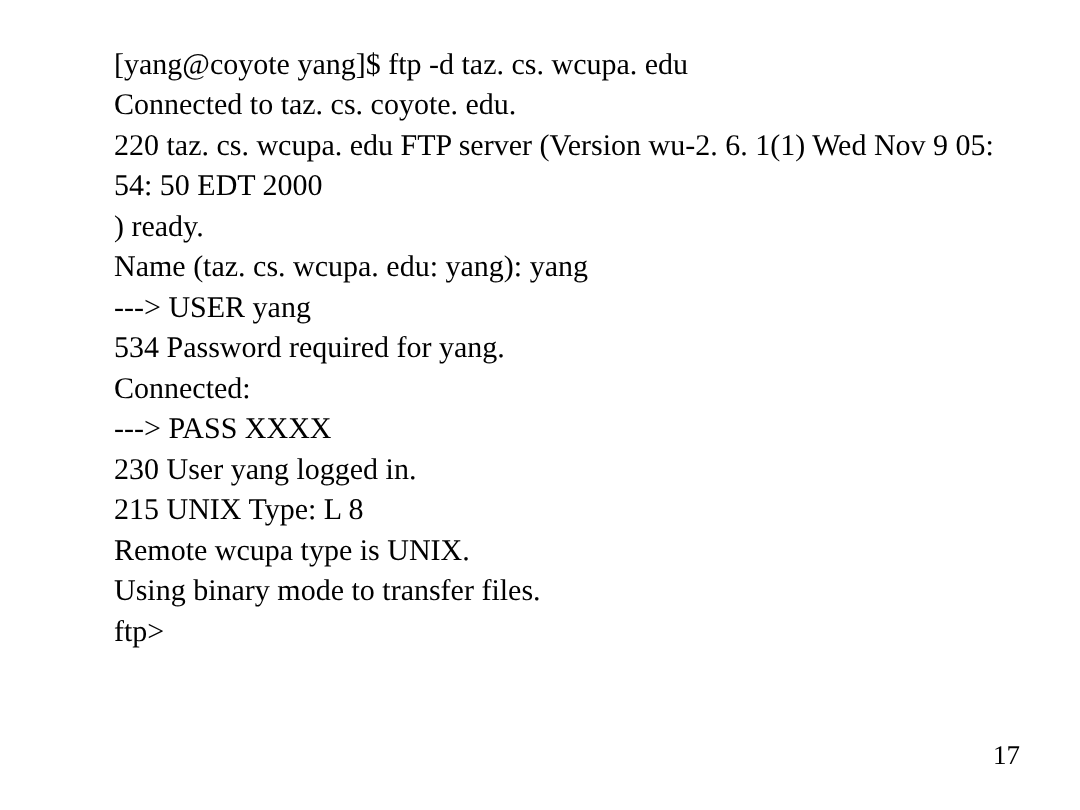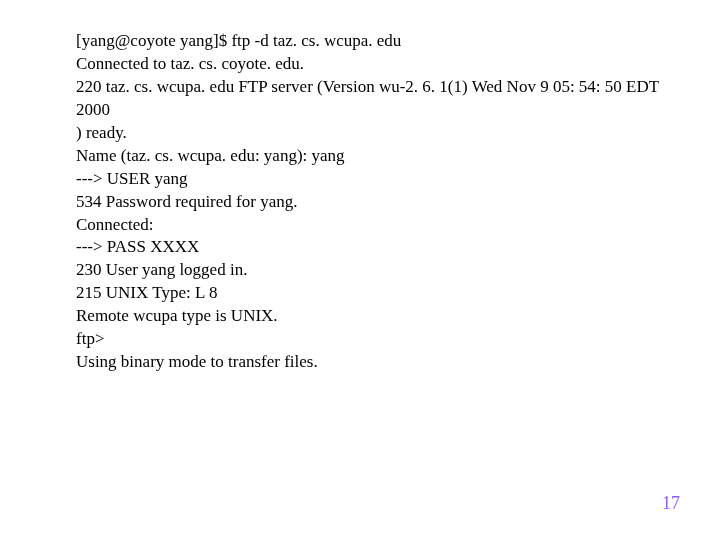--- a/index.html
+++ b/index.html
@@ -15,32 +15,32 @@
     position: relative;
     width: 720px;
     height: 540px;
     box-sizing: border-box;
   }
   .terminal {
     position: absolute;
     left: 76px;
     top: 30px;
     width: 600px;
-    font-size: 17px;
+    font-size: 20px;
     line-height: 1.35;
   }
   .terminal div {
     white-space: pre-wrap;
   }
   .page-number {
     position: absolute;
     right: 40px;
     bottom: 26px;
     font-size: 18px;
-    color: #8b5cf6;
+    color: #000000;
     font-family: "Times New Roman", Times, serif;
   }
 </style>
 </head>
 <body>
 
 <div class="page">
 
   <div class="terminal">
     <div>[yang@coyote yang]$ ftp -d taz. cs. wcupa. edu</div>
@@ -48,19 +48,19 @@
     <div>220 taz. cs. wcupa. edu FTP server (Version wu-2. 6. 1(1) Wed Nov 9 05: 54: 50 EDT 2000</div>
     <div>) ready.</div>
     <div>Name (taz. cs. wcupa. edu: yang): yang</div>
     <div>---&gt; USER yang</div>
     <div>534 Password required for yang.</div>
     <div>Connected:</div>
     <div>---&gt; PASS XXXX</div>
     <div>230 User yang logged in.</div>
     <div>215 UNIX Type: L 8</div>
     <div>Remote wcupa type is UNIX.</div>
+    <div>Using binary mode to transfer files.</div>
     <div>ftp&gt;</div>
-    <div>Using binary mode to transfer files.</div>
   </div>
 
   <div class="page-number">17</div>
 
 </div>
 
 </body></html>

